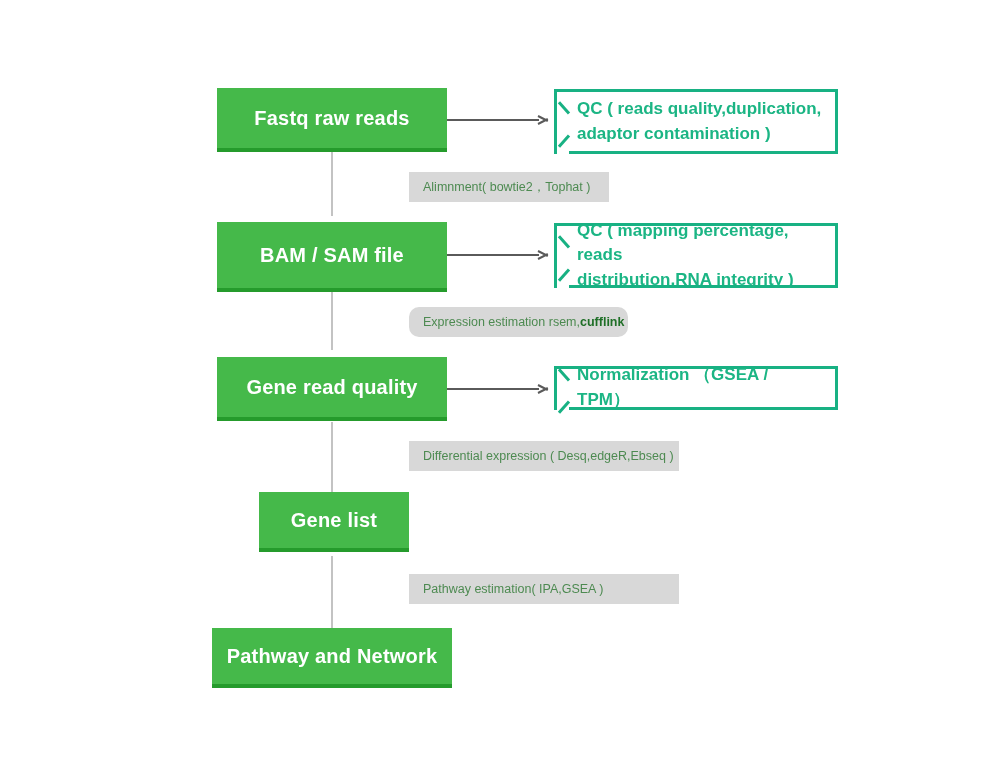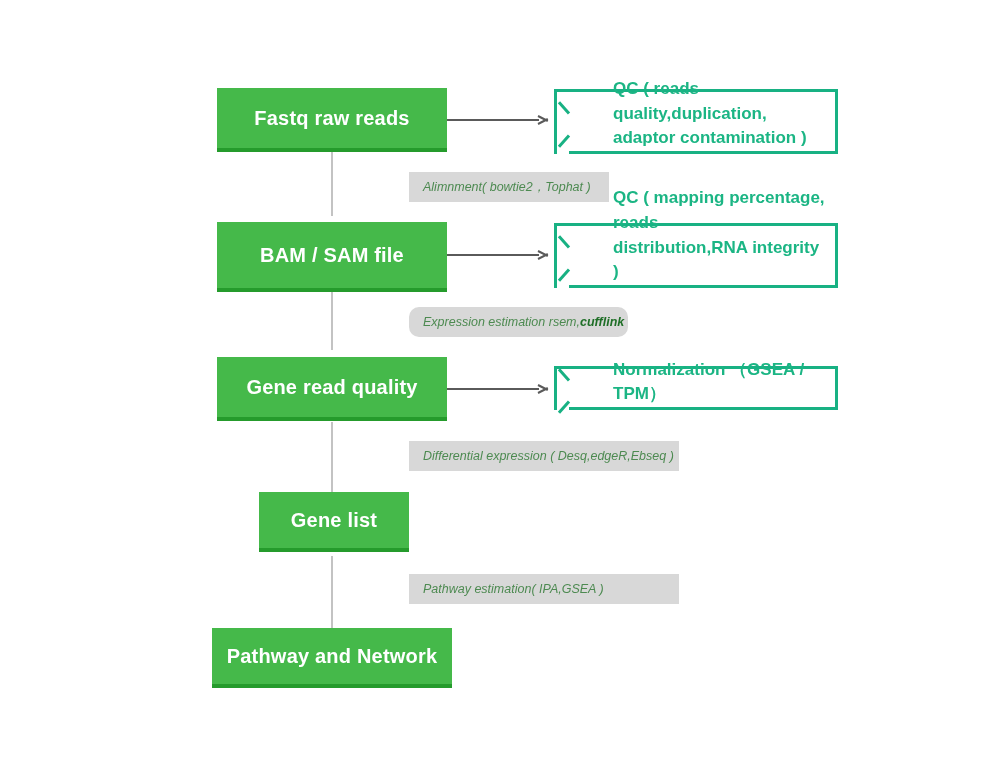--- a/index.html
+++ b/index.html
@@ -80,22 +80,21 @@
   .teal-box {
     position: absolute;
     box-sizing: border-box;
     border: 3px solid #18b183;
     background: #ffffff;
     color: #1bb584;
     font-size: 17px;
     font-weight: bold;
     line-height: 1.45;
     display: flex;
-    align-items: flex-end;
-    padding-left: 36px;
+    align-items: center;
   }
   .teal-box .tb-label {
     display: block;
     padding-left: 20px;
     padding-right: 10px;
   }
   
   .notch {
     position: absolute;
     left: -3px;
@@ -122,21 +121,21 @@
   .gray-label {
     position: absolute;
     background: #d8d8d8;
     box-sizing: border-box;
     display: flex;
     align-items: center;
     color: #4d8a51;
     font-size: 12.5px;
     white-space: nowrap;
   }
-  .gray-label .gl-text { display: block; padding-left: 14px; font-style: italic; }
+  .gray-label .gl-text { display: block; padding-left: 14px; }
   .gray-label .gl-text b { color: #1f6f27; font-weight: bold; }
 </style>
 </head>
 <body>
 
 <div id="canvas">
 
   <div class="spine" style="left:331px; top:152px; height:64px;"></div>
   <div class="spine" style="left:331px; top:288px; height:62px;"></div>
   <div class="spine" style="left:331px; top:422px; height:72px;"></div>

